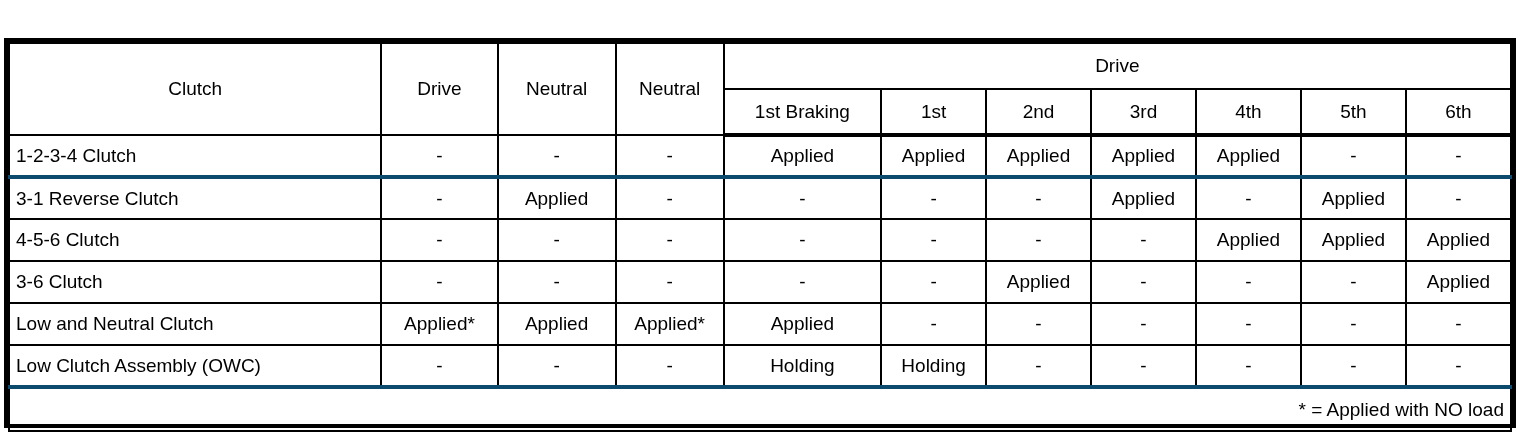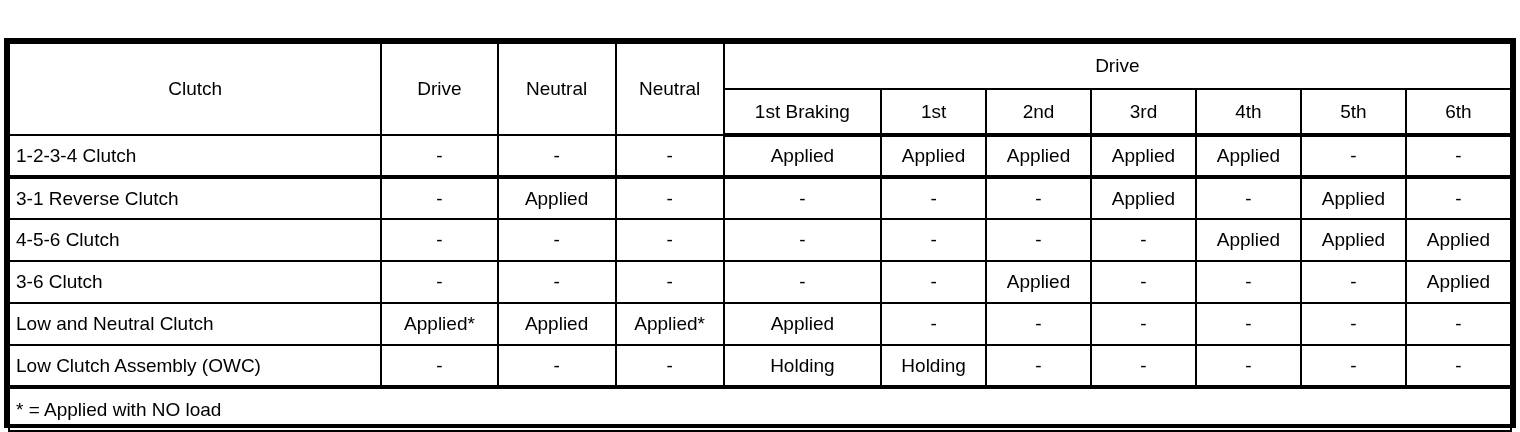--- a/index.html
+++ b/index.html
@@ -77,24 +77,24 @@
 
   td.rowlabel {
     text-align: left;
     padding-left: 8px;
     white-space: nowrap;
   }
   td.val {
     text-align: center;
   }
   tr.data-row { height: 42px; }
-  tr.data-row.sep td { border-bottom: 4px solid #000000; }
+  tr.data-row.sep td { border-bottom: 4px solid #0c4a6e; }
 
   td.footnote {
-    text-align: left;
+    text-align: right;
     padding-left: 8px;
     border-top: 4px solid #000;
     height: 44px;
   }
 
   
   col.c-range { width: 369px; }
   col.c-park { width: 115px; }
   col.c-rev { width: 117px; }
   col.c-neu { width: 107px; }

